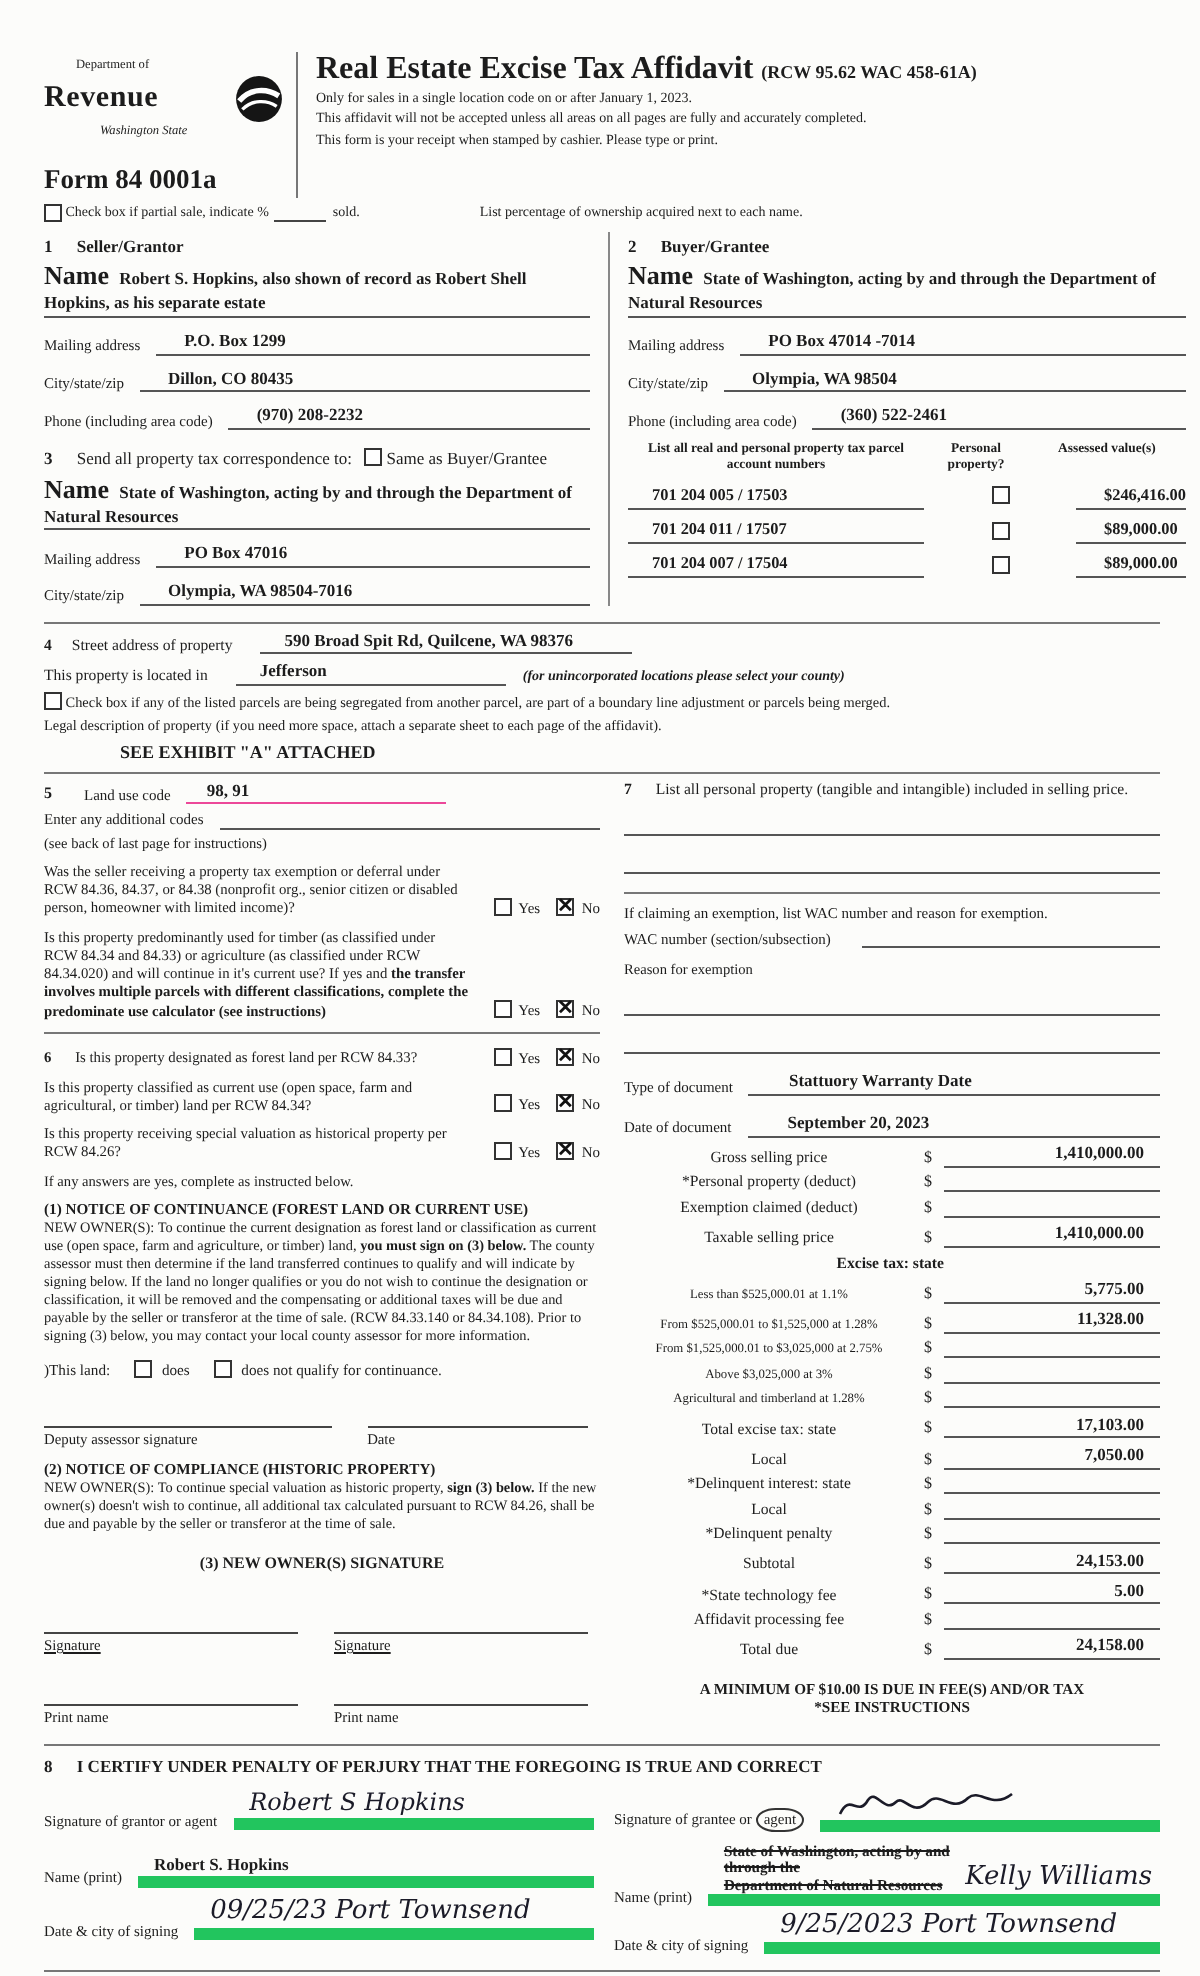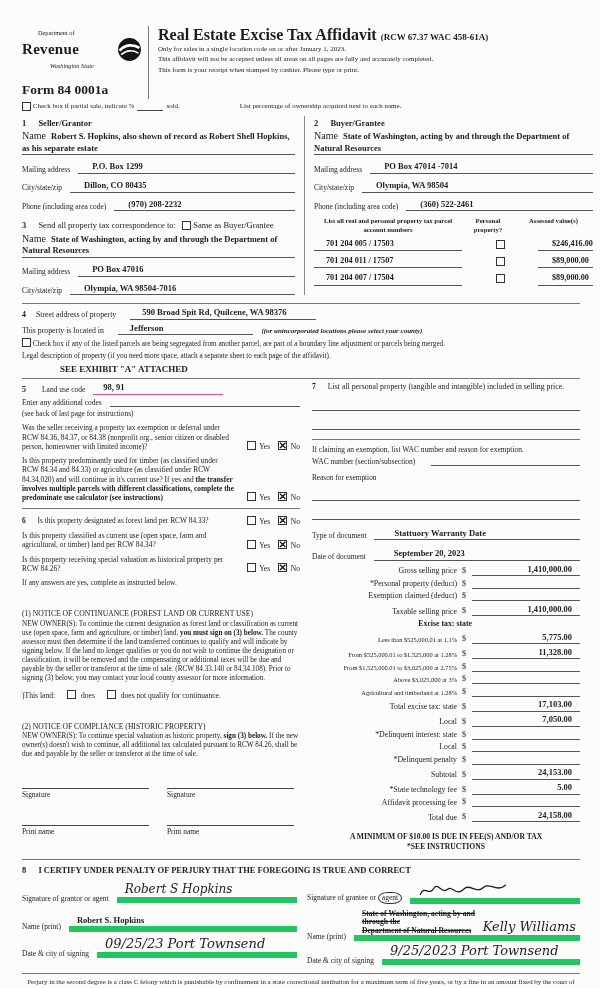--- a/index.html
+++ b/index.html
@@ -24,21 +24,21 @@
   .rcw { font-size:9px; font-weight:bold; }
   .note { font-size:7px; margin-top:1.5px; }
   .partial-row { display:flex; align-items:flex-end; font-size:7px; margin-top:3px; }
   .partial-row .blank { width:26px; border-bottom:1px solid #444; margin:0 3px; }
   .partial-row .gap { width:60px; }
   
   .sec-h { font-size:8.5px; margin-top:2px; }
   .sec-no { font-weight:bold; margin-right:10px; }
   .sec-t { font-weight:bold; }
   .nameblock { border-bottom:1px solid #555; margin-top:2px; padding-bottom:1px; font-size:8.5px; }
-  .nameblock .lbl-in { font-weight:normal; font-size:10px; margin-right:3px; }
+  .nameblock .lbl-in { font-weight:bold; font-size:13px; margin-right:3px; }
   .nameblock .v-in { font-weight:bold; }
   .frow { display:flex; align-items:flex-end; margin-top:6px; }
   .lbl { font-size:7.5px; white-space:nowrap; padding-right:8px; }
   .fval { flex:1; border-bottom:1px solid #555; font-weight:bold; font-size:8.5px; padding:0 4px 1px 14px; min-height:9px; }
   
   .main-cols { display:flex; margin-top:5px; }
   .col-left { width:282px; flex:none; padding-right:9px; }
   .col-right { flex:1; border-left:1px solid #888; padding-left:9px; }
   
   .phead { display:flex; font-weight:bold; font-size:6.7px; text-align:center; margin-top:6px; }
@@ -65,41 +65,41 @@
   .lu-val { width:130px; border-bottom:1px solid #ec4899; font-weight:bold; font-size:8.5px; padding:0 0 1px 10px; }
   .addl { display:flex; align-items:flex-end; margin-top:3px; }
   .addl .fline { flex:1; border-bottom:1px solid #555; min-height:9px; }
   .small-note { font-size:7.3px; margin-top:2px; }
   .q { display:flex; margin-top:5px; }
   .qt { flex:1; font-size:7.4px; }
   .qa { white-space:nowrap; font-size:7.5px; margin-left:5px; align-self:flex-end; }
   .qa .checkbox { margin:0 2px 0 6px; }
   .boldseg { font-weight:bold; }
   .s6 { border-top:1px solid #777; margin-top:6px; padding-top:2px; }
-  .notice-t { font-weight:normal; font-size:7.6px; margin-top:22px; }
+  .notice-t { font-weight:bold; font-size:7.6px; margin-top:5px; }
   .notice-b { font-size:7.2px; margin-top:1px; }
   .landq { font-size:7.6px; margin-top:7px; }
   .landq .checkbox { margin:0 3px 0 10px; }
   .sig2 { display:flex; margin-top:12px; }
   .sigcell { flex:1; margin-right:18px; }
   .sigcell:last-child { margin-right:6px; }
   .uline { border-bottom:1px solid #444; min-height:12px; }
   .ul-lbl { font-size:7.4px; margin-top:1px; }
   .notice3 { font-weight:bold; font-size:8px; text-align:center; margin-top:10px; }
   
   .s7h { font-size:7.8px; }
   .fline-full { border-bottom:1px solid #555; min-height:10px; margin-top:9px; }
   .exem { font-size:7.5px; margin-top:9px; border-top:1px solid #777; padding-top:5px; }
   .wacrow { display:flex; align-items:flex-start; margin-top:3px; }
   .wacrow .fline { flex:1; border-bottom:1px solid #555; min-height:9px; margin-left:8px; }
   .docrow { display:flex; align-items:flex-end; margin-top:8px; }
   .docrow .lbl { font-size:7.5px; }
   .docrow .fval { padding-left:20px; }
   .tax-row { display:flex; align-items:flex-end; margin-top:2.5px; }
-  .tax-row .tl { width:150px; flex:none; text-align:right; font-size:7.8px; padding-right:5px; }
+  .tax-row .tl { width:150px; flex:none; text-align:center; font-size:7.8px; padding-right:5px; }
   .tax-row.rate .tl { font-size:6.4px; }
   .tax-row .td { width:10px; flex:none; font-size:8px; }
   .tax-row .tv { flex:1; border-bottom:1px solid #555; text-align:right; font-weight:bold; font-size:8.5px; padding:0 8px 1px 0; min-height:9px; }
   .excise-h { font-size:7.8px; font-weight:bold; text-align:right; width:160px; margin-top:3px; }
   .minfee { text-align:center; font-weight:bold; font-size:7.6px; margin-top:10px; }
   
   .sec8 { border-top:1px solid #777; margin-top:8px; padding-top:3px; }
   .s8cols { display:flex; }
   .s8l { width:285px; flex:none; padding-right:10px; }
   .s8r { flex:1; }
@@ -132,21 +132,21 @@
           <path d="M2.5 13 C8 6.5, 16 7, 21.5 10.5" stroke="#fff" stroke-width="2.6" fill="none"></path>
           <path d="M4 17 C9 12, 16 12.5, 20.5 15.5" stroke="#fff" stroke-width="1.6" fill="none"></path>
         </svg>
       </div>
       <div class="wa">Washington State</div>
       <div class="form-no">Form 84 0001a</div>
     </div>
     <div class="title-block">
       <div class="title">
         <span>Real Estate Excise Tax Affidavit</span>
-        <span class="rcw">(RCW 67.37 WAC 458-61A)</span>
+        <span class="rcw">(RCW 95.62 WAC 458-61A)</span>
       </div>
       <div class="note">Only for sales in a single location code on or after January 1, 2023.</div>
       <div class="note">This affidavit will not be accepted unless all areas on all pages are fully and accurately completed.</div>
       <div class="note">This form is your receipt when stamped by cashier. Please type or print.</div>
     </div>
   </div>
 
   <div class="partial-row">
     <span class="checkbox"></span>&nbsp;
     <span>Check box if partial sale, indicate %</span>
@@ -335,28 +335,39 @@
         </div>
 
         <div class="landq">
           <span>)This land:</span>
           <span class="checkbox"></span>
           <span>does</span>
           <span class="checkbox"></span>
           <span>does not qualify for continuance.</span>
         </div>
 
+        <div class="sig2">
+          <div class="sigcell" style="flex:1.3;">
+            <div class="uline"></div>
+            <div class="ul-lbl">Deputy assessor signature</div>
+          </div>
+          <div class="sigcell">
+            <div class="uline"></div>
+            <div class="ul-lbl">Date</div>
+          </div>
+        </div>
 
         <div class="notice-t">(2) NOTICE OF COMPLIANCE (HISTORIC PROPERTY)</div>
         <div class="notice-b">
           <span>NEW OWNER(S): To continue special valuation as historic property, </span><span class="boldseg">sign (3) below.</span><span> If the new owner(s) doesn't wish to continue, all additional tax calculated pursuant to RCW 84.26, shall be due and payable by the seller or transferor at the time of sale.</span>
         </div>
 
-
-        <div class="sig2" style="margin-top:18px;">
+        <div class="notice3">(3) NEW OWNER(S) SIGNATURE</div>
+
+        <div class="sig2" style="margin-top:18px;text-decoration:underline;">
           <div class="sigcell">
             <div class="uline"></div>
             <div class="ul-lbl">Signature</div>
           </div>
           <div class="sigcell">
             <div class="uline"></div>
             <div class="ul-lbl">Signature</div>
           </div>
         </div>
         <div class="sig2" style="margin-top:14px;">

